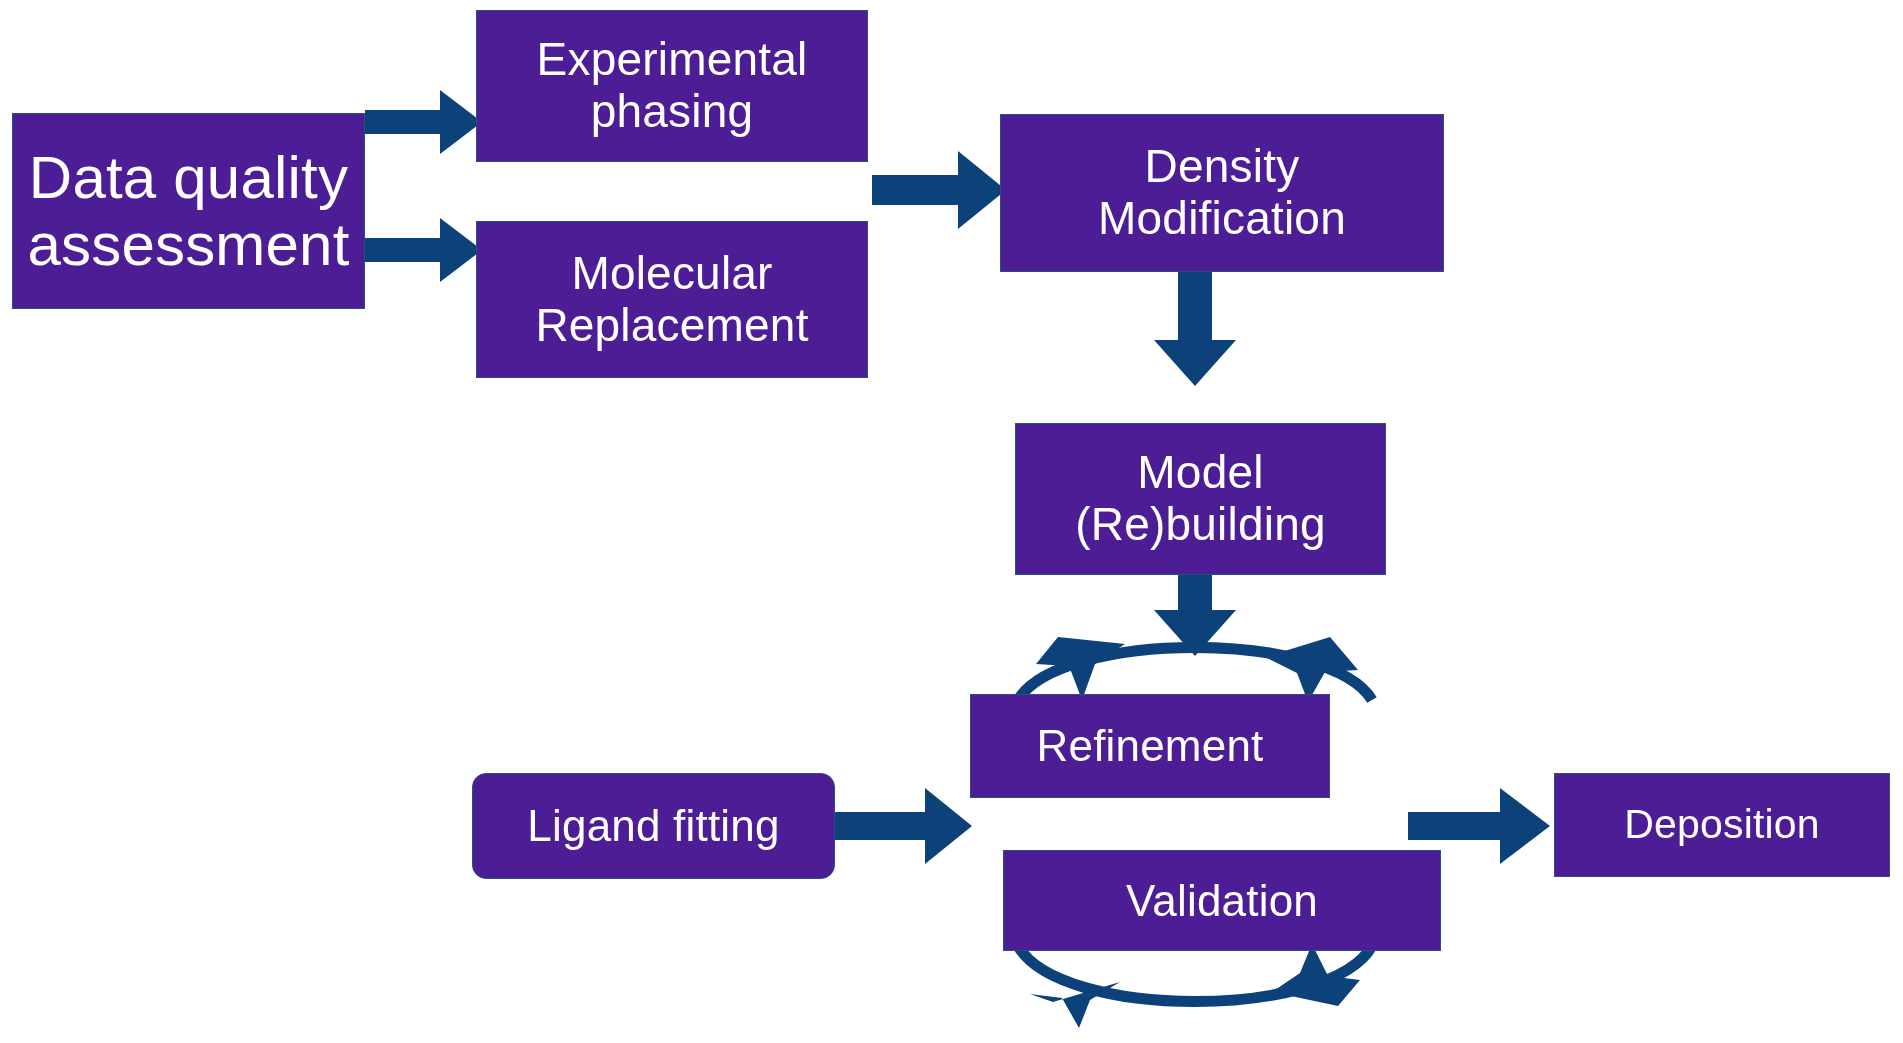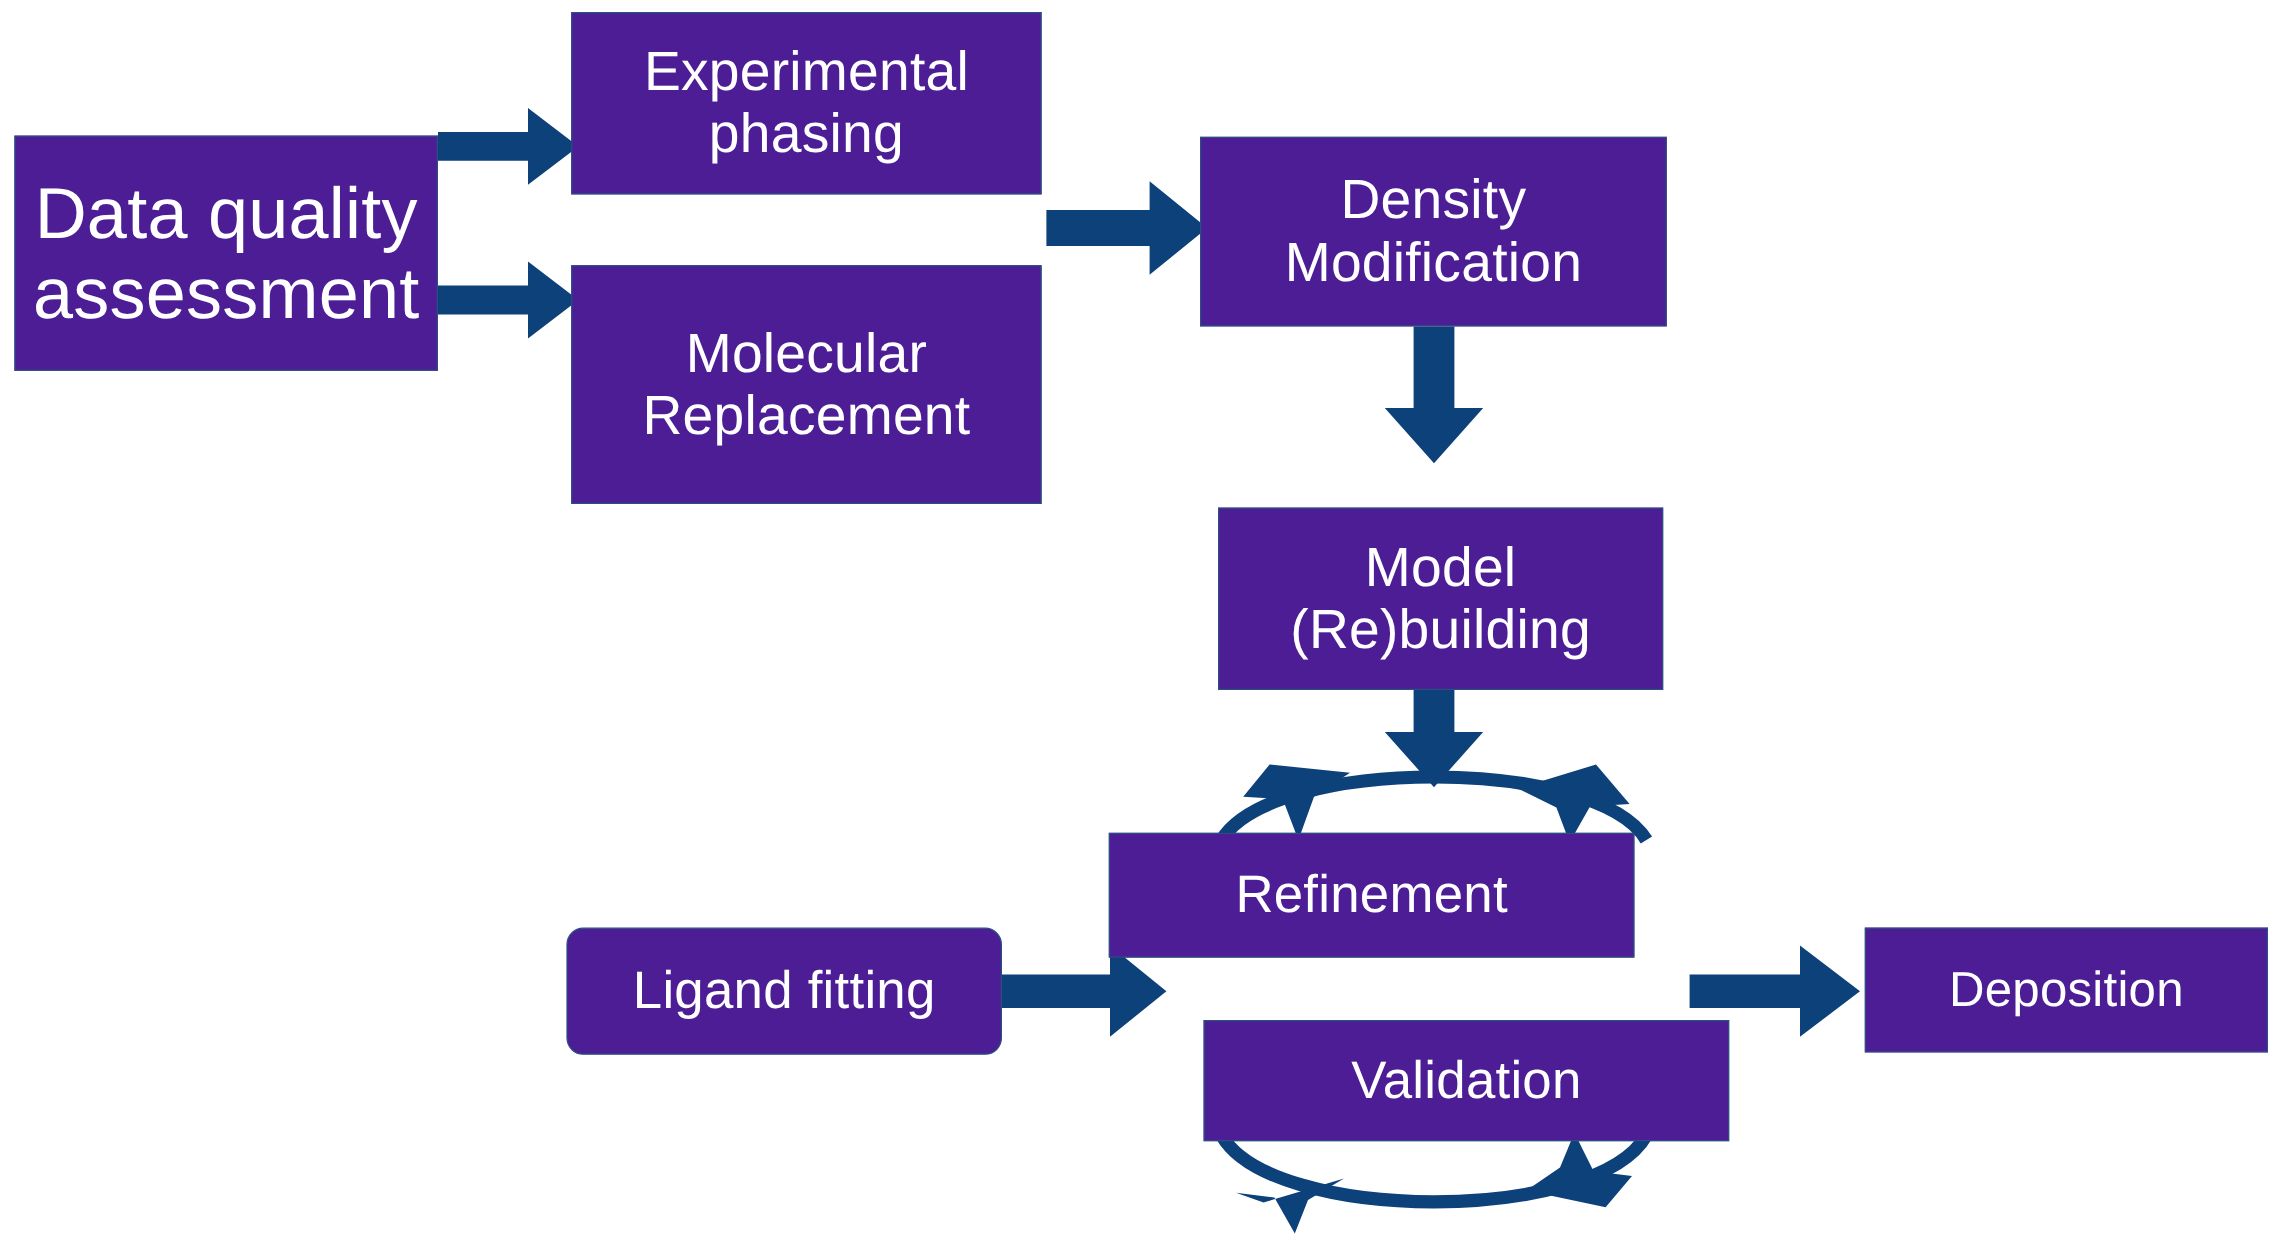--- a/index.html
+++ b/index.html
@@ -30,24 +30,24 @@
     letter-spacing: 0.2px;
     white-space: pre-line;
     user-select: none;
   }
   .node.two-line { font-size: 47px; }
   .node.one-line { font-size: 47px; }
 
   
   #node-data-quality      { left: 12px;   top: 113px; width: 353px; height: 196px; font-size: 60px; }
   #node-exp-phasing       { left: 476px;  top: 10px;  width: 392px; height: 152px; font-size: 46px; }
-  #node-mol-replacement   { left: 476px;  top: 221px; width: 392px; height: 199px; font-size: 46px; }
-  #node-density-mod       { left: 1000px; top: 114px; width: 389px; height: 158px; font-size: 46px; }
+  #node-mol-replacement   { left: 476px;  top: 221px; width: 392px; height: 157px; font-size: 46px; }
+  #node-density-mod       { left: 1000px; top: 114px; width: 444px; height: 158px; font-size: 46px; }
   #node-model-rebuilding  { left: 1015px; top: 383px; width: 371px; height: 152px; font-size: 46px; margin-top: 40px; }
-  #node-refinement        { left: 924px;  top: 694px; width: 438px; height: 104px; font-size: 44px; }
+  #node-refinement        { left: 970px;  top: 694px; width: 360px; height: 104px; font-size: 44px; }
   #node-validation        { left: 1003px;  top: 850px; width: 438px; height: 101px; font-size: 44px; }
   #node-ligand-fitting    { left: 472px;  top: 773px; width: 363px; height: 106px; font-size: 44px; border-radius: 14px; }
   #node-deposition        { left: 1554px; top: 773px; width: 336px; height: 104px; font-size: 41px; }
 
   .arrow-svg {
     position: absolute;
     left: 0; top: 0;
     width: 1903px;
     height: 1043px;
     pointer-events: none;

